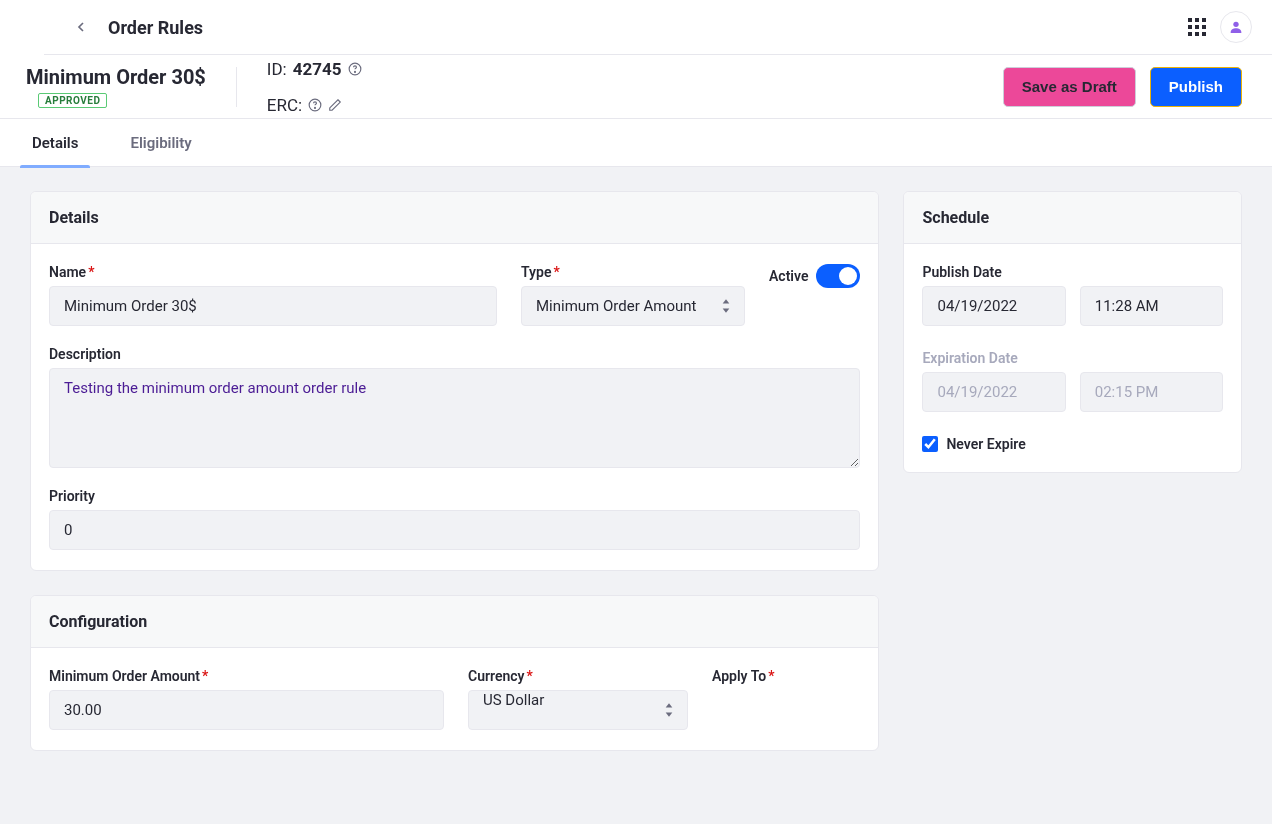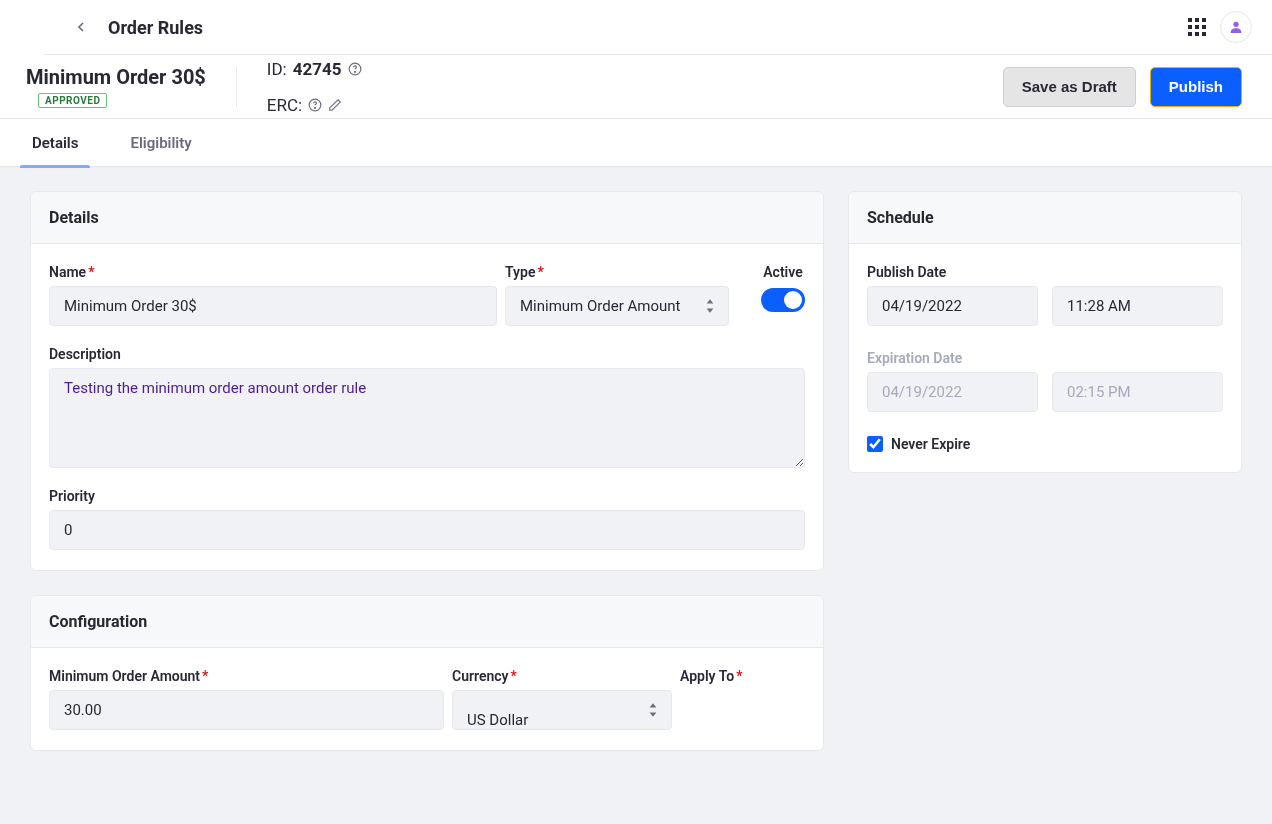--- a/index.html
+++ b/index.html
@@ -61,21 +61,21 @@
   .meta-row { display: flex; align-items: center; gap: 6px; color: #272833; }
   .meta-label { color: #272833; }
   .meta-value { font-weight: 700; }
   .help-icon, .edit-icon { width: 14px; height: 14px; color: #6b6c7e; cursor: pointer; }
   .header-right { display: flex; align-items: center; gap: 14px; }
   .btn {
     height: 40px; padding: 0 18px; border-radius: 5px;
     font-size: 15px; font-weight: 600; cursor: pointer;
     display: flex; align-items: center; justify-content: center;
   }
-  .btn-secondary { background: #e5e5e5; border: 1px solid #cdced9; color: #272833; }
+  .btn-secondary { background: #ec4899; border: 1px solid #cdced9; color: #272833; }
   .btn-primary { background: #0b5fff; border: 1px solid #eab308; color: #fff; }
 
   
   .tabs {
     height: 48px; display: flex; align-items: center;
     padding: 0 20px; border-bottom: 1px solid #e7e7ed;
     gap: 28px;
   }
   .tab {
     height: 48px; display: flex; align-items: center;
@@ -104,21 +104,21 @@
     background: #fff; border: 1px solid #e7e7ed; border-radius: 6px;
     overflow: hidden;
   }
   .card-header {
     background: #f7f8f9; border-bottom: 1px solid #e7e7ed;
     padding: 16px 18px;
     font-size: 16px; font-weight: 700;
   }
   .card-body { padding: 20px 18px; display: flex; flex-direction: column; gap: 20px; }
 
-  .row { display: flex; gap: 8px; align-items: flex-start; }
+  .row { display: flex; gap: 24px; align-items: flex-start; }
   .field { display: flex; flex-direction: column; gap: 6px; }
   .label { font-size: 14px; font-weight: 600; color: #272833; }
   .label.muted { color: #a7a9bc; }
   .req { color: #da1414; margin-left: 2px; }
 
   .input, .select {
     height: 40px; background: #f1f2f5; border: 1px solid #e7e7ed;
     border-radius: 4px; padding: 0 14px; font-size: 15px; color: #272833;
     width: 100%;
     font-family: inherit;
@@ -130,21 +130,21 @@
     width: 100%; height: 100px; resize: both;
     font-family: inherit;
   }
   .select-wrap { position: relative; }
   .select-wrap .sort-icon {
     position: absolute; right: 12px; top: 50%; transform: translateY(-50%);
     width: 12px; height: 14px; color: #6b6c7e; pointer-events: none;
   }
   .select { appearance: none; padding-right: 34px; cursor: pointer; }
 
-  .toggle-field { display: flex; flex-direction: column; align-items: center; gap: 8px; }
+  .toggle-field { display: flex; align-items: center; gap: 8px; }
   .toggle {
     width: 44px; height: 24px; background: #0b5fff; border-radius: 12px;
     position: relative; cursor: pointer;
   }
   .toggle::after {
     content: ""; position: absolute; width: 18px; height: 18px; background: #fff;
     border-radius: 50%; top: 3px; right: 3px;
   }
 
   .checkbox-row { display: flex; align-items: center; gap: 8px; }
@@ -287,21 +287,21 @@
       <div class="card-header">Configuration</div>
       <div class="card-body">
         <div class="row">
           <div class="field" style="flex:0 0 395px">
             <label class="label"><span>Minimum Order Amount</span><span class="req">*</span></label>
             <input class="input" type="text" value="30.00" style="">
           </div>
           <div class="field" style="flex:0 0 220px">
             <label class="label"><span>Currency</span><span class="req">*</span></label>
             <div class="select-wrap">
-              <div class="select" style="display:flex;align-items:flex-end;">
+              <div class="select" style="display:flex;align-items:flex-start;">
                   <span>US Dollar</span>
                 </div>
               <span class="sort-icon">
                 <svg viewBox="0 0 12 16" width="10" height="14" fill="currentColor">
                     <path d="M6 0L10 5H2z"></path>
                     <path d="M6 16L2 11h8z"></path>
                   </svg>
               </span>
             </div>
           </div>

